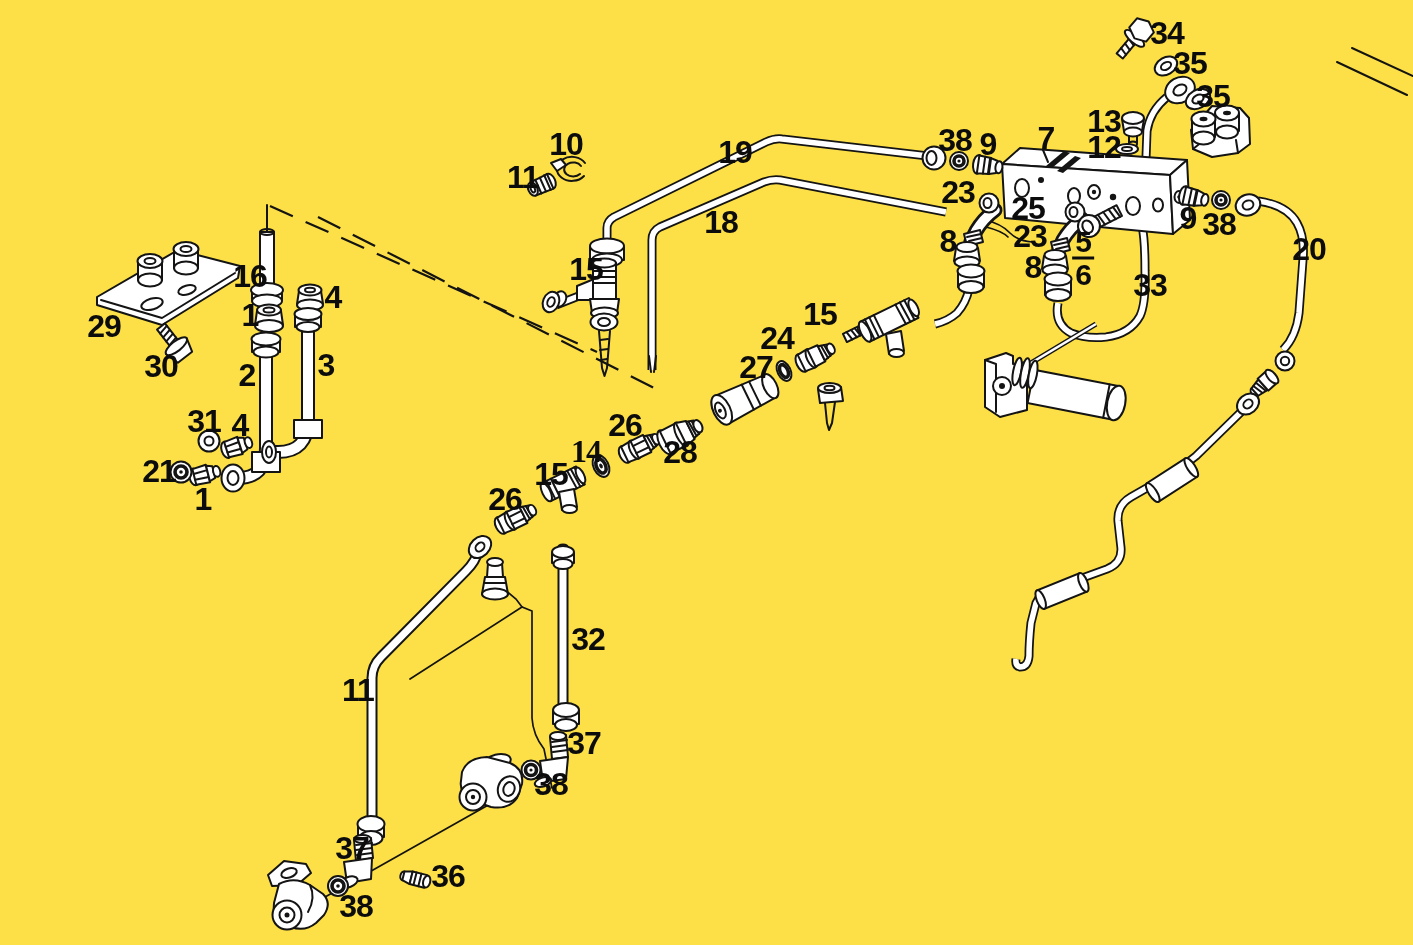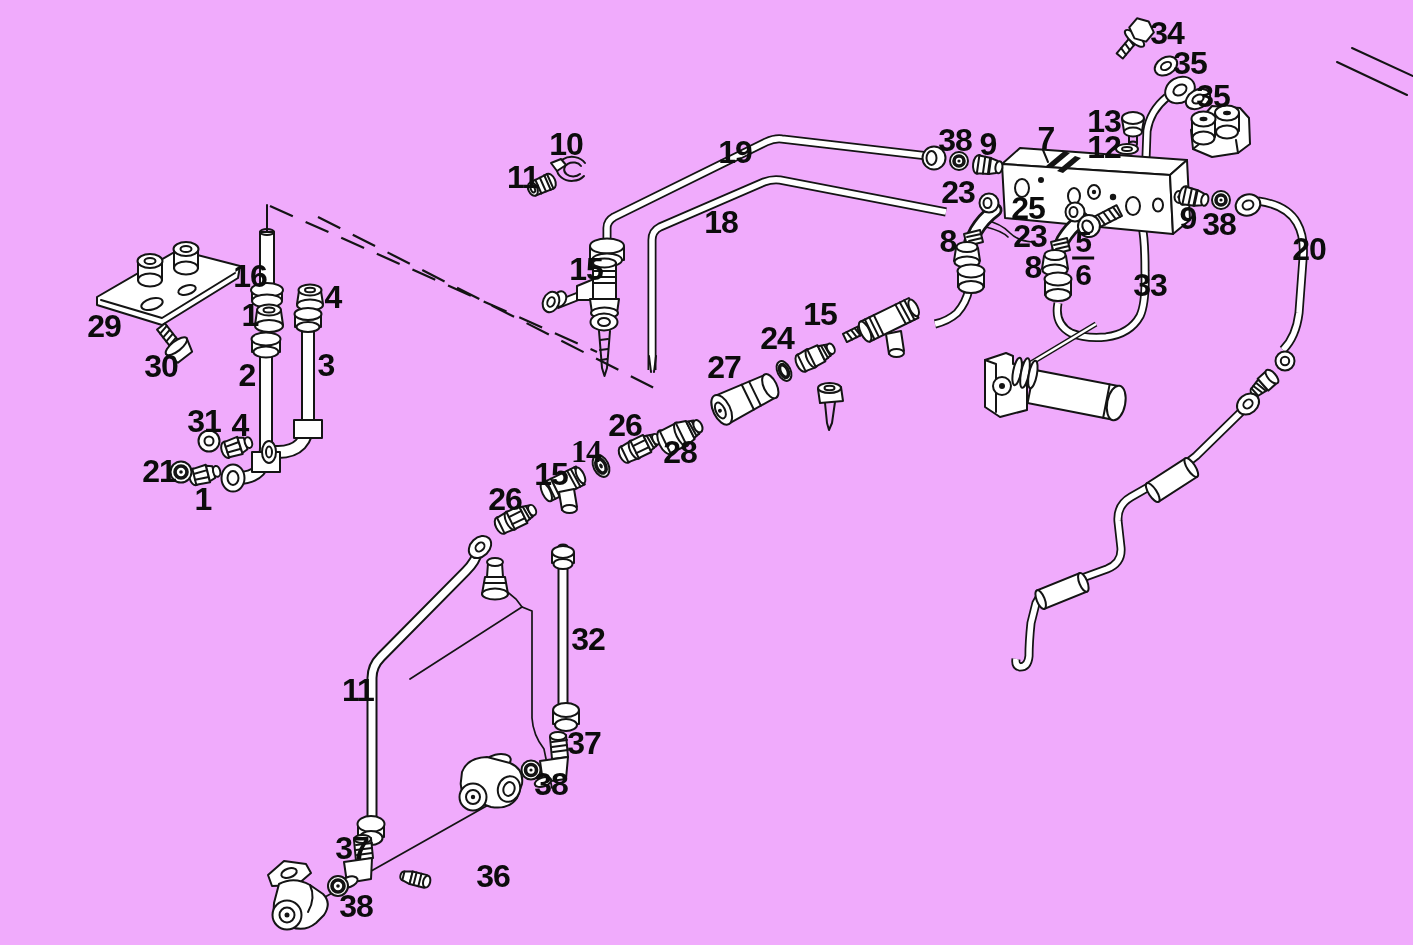--- a/index.html
+++ b/index.html
@@ -1,16 +1,16 @@
 <!DOCTYPE html>
 <html><head>
 <meta charset="utf-8">
 <style>
   html,body{margin:0;padding:0;background:#e8e8e8;}
-  .stage{position:relative;width:1413px;height:945px;background:#f0abfc;overflow:hidden;
+  .stage{position:relative;width:1413px;height:945px;background:#fde047;overflow:hidden;
          font-family:"Liberation Sans",sans-serif;}
   .stage svg{position:absolute;left:0;top:0;}
   
   .s  {stroke:#141414;stroke-width:2;fill:none;stroke-linecap:round;stroke-linejoin:round}
   .thin{stroke:#141414;stroke-width:1.7;fill:none;stroke-linecap:round}
   .f  {stroke:#141414;stroke-width:2;fill:#ffffff;stroke-linejoin:round}
   .blk{fill:#141414;stroke:none}
   .dash{stroke:#141414;stroke-width:2.2;fill:none;stroke-dasharray:25 14}
   .po14{stroke:#141414;stroke-width:14;fill:none;stroke-linejoin:round}
   .pi14{stroke:#ffffff;stroke-width:10;fill:none;stroke-linejoin:round}
@@ -619,27 +619,27 @@
       <div class="part-label" style="left: 161px; top: 366px;">30</div>
       <div class="part-label" style="left: 247px; top: 375px;">2</div>
       <div class="part-label" style="left: 326px; top: 365px;">3</div>
       <div class="part-label" style="left: 204px; top: 421px;">31</div>
       <div class="part-label" style="left: 240px; top: 425px;">4</div>
       <div class="part-label" style="left: 159px; top: 471px;">21</div>
       <div class="part-label" style="left: 203px; top: 499px;">1</div>
       <div class="part-label" style="left: 586px; top: 269px;">15</div>
       <div class="part-label" style="left: 820px; top: 314px;">15</div>
       <div class="part-label" style="left: 777px; top: 338px;">24</div>
-      <div class="part-label" style="left: 724px; top: 367px; text-align: right;">27</div>
+      <div class="part-label" style="left: 756px; top: 367px; text-align: right;">27</div>
       <div class="part-label" style="left: 625px; top: 425px;">26</div>
       <div class="part-label" style="left: 680px; top: 452px;">28</div>
       <div class="part-label" style="left: 586px; top: 451px; font-family: Liberation Serif, serif;">14</div>
       <div class="part-label" style="left: 551px; top: 474px;">15</div>
       <div class="part-label" style="left: 505px; top: 499px;">26</div>
       <div class="part-label" style="left: 358px; top: 690px;">11</div>
       <div class="part-label" style="left: 588px; top: 639px;">32</div>
       <div class="part-label" style="left: 584px; top: 743px;">37</div>
       <div class="part-label" style="left: 551px; top: 784px;">38</div>
       <div class="part-label" style="left: 352px; top: 848px;">37</div>
       <div class="part-label" style="left: 356px; top: 906px;">38</div>
-      <div class="part-label" style="left: 448px; top: 876px; margin-left: 45px;">36</div>
+      <div class="part-label" style="left: 448px; top: 876px;">36</div>
     </div>
 </div>
 
 </body></html>

